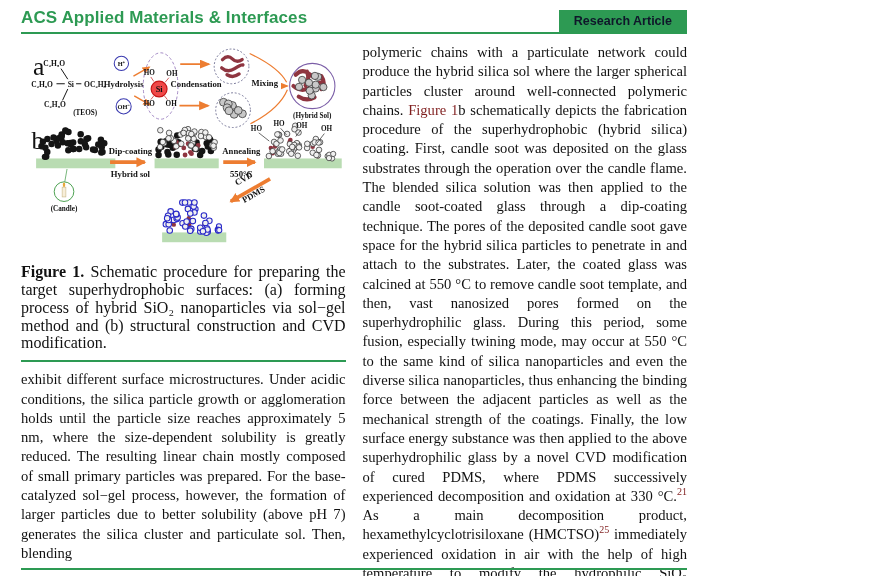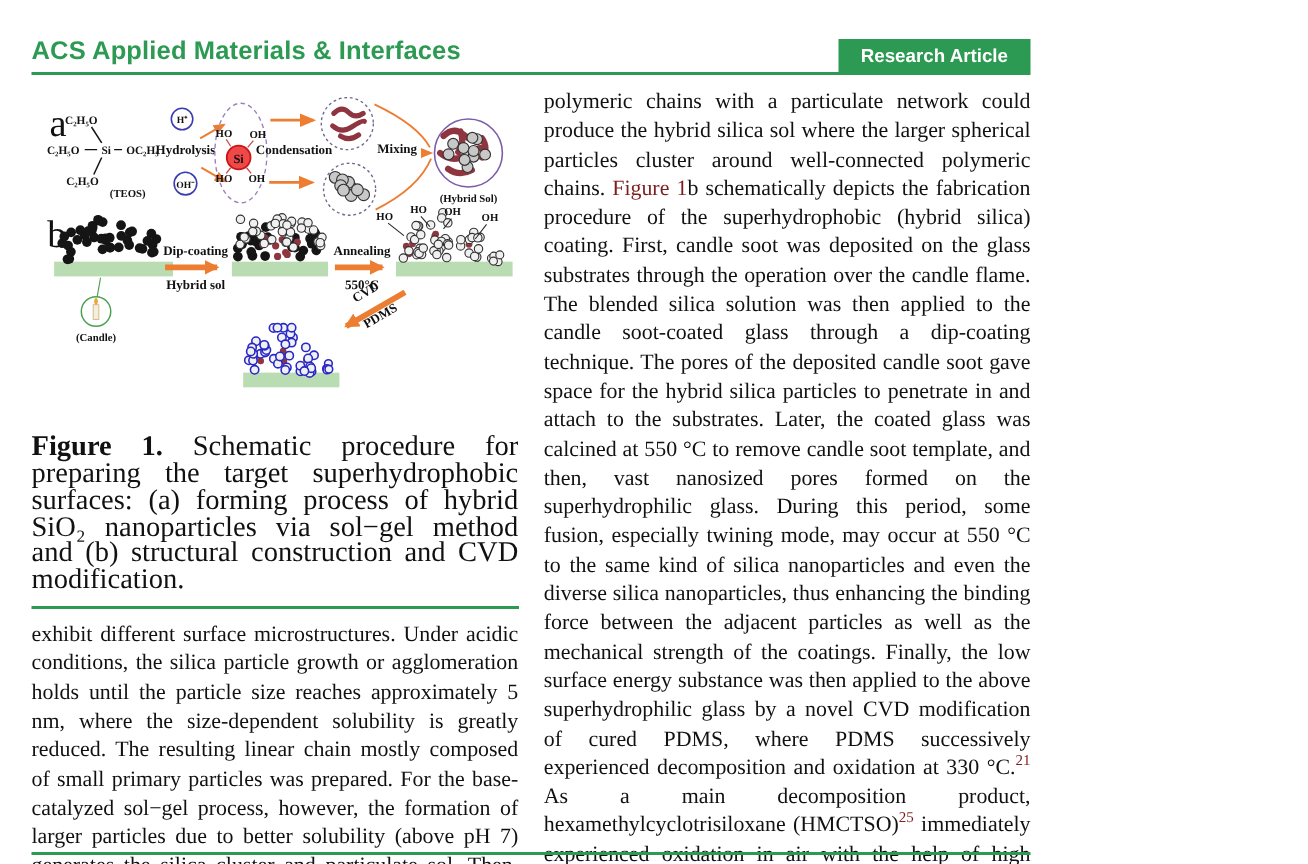--- a/index.html
+++ b/index.html
@@ -1,30 +1,30 @@
 <!DOCTYPE html>
 <html lang="en"><head>
 <meta charset="utf-8">
 <style>
   * { margin:0; padding:0; box-sizing:border-box; }
   html,body { background:#ffffff; }
   .page {
     width:708px; height:576px; background:#fff; position:relative; overflow:hidden;
-    padding:16px 21px; font-family:"Liberation Serif", serif; color:#111;border-radius:11px;
+    padding:0 21px; font-family:"Liberation Serif", serif; color:#111;border-radius:11px;
   }
   .header { display:flex; justify-content:space-between; align-items:flex-end;
     padding-top:8px; border-bottom:2.5px solid #2d9a53; }
   .jtitle { font-family:"Liberation Sans", sans-serif; font-weight:bold;
     font-size:17px; color:#2d9a53; padding-bottom:4px; letter-spacing:0.1px; }
   .badge { font-family:"Liberation Sans", sans-serif; font-weight:bold;
-    font-size:12.5px; color:#ffffff; background:#2d9a53; padding:4px 15px 4px; }
+    font-size:12.5px; color:#0f172a; background:#2d9a53; padding:4px 15px 4px; }
   .columns { display:flex; gap:17px; margin-top:9px; }
   .col { flex:1; min-width:0; }
   .figsvg { width:100%; display:block; }
-  figcaption { font-size:19px; line-height:17.8px; text-align:justify; margin-top:19px; }
+  figcaption { font-size:16px; line-height:17.8px; text-align:justify; margin-top:9px; }
   .divider { border-top:2px solid #2d9a53; margin:8px 0 8px; }
   .body-text { font-size:14.6px; line-height:19.3px; text-align:justify; hyphens:auto; }
   .ref-link { color:#7f1d1d; }
   sup { font-size:10px; line-height:0; }
   .bottom-rule { position:absolute; left:21px; right:21px; bottom:6px; border-top:2.5px solid #2d9a53; }
 
   
   .figsvg text { font-family:"Liberation Serif", serif; fill:#111; }
   .panel-letter { font-size:34px; }
   .chem { font-size:10px; font-weight:bold; }

